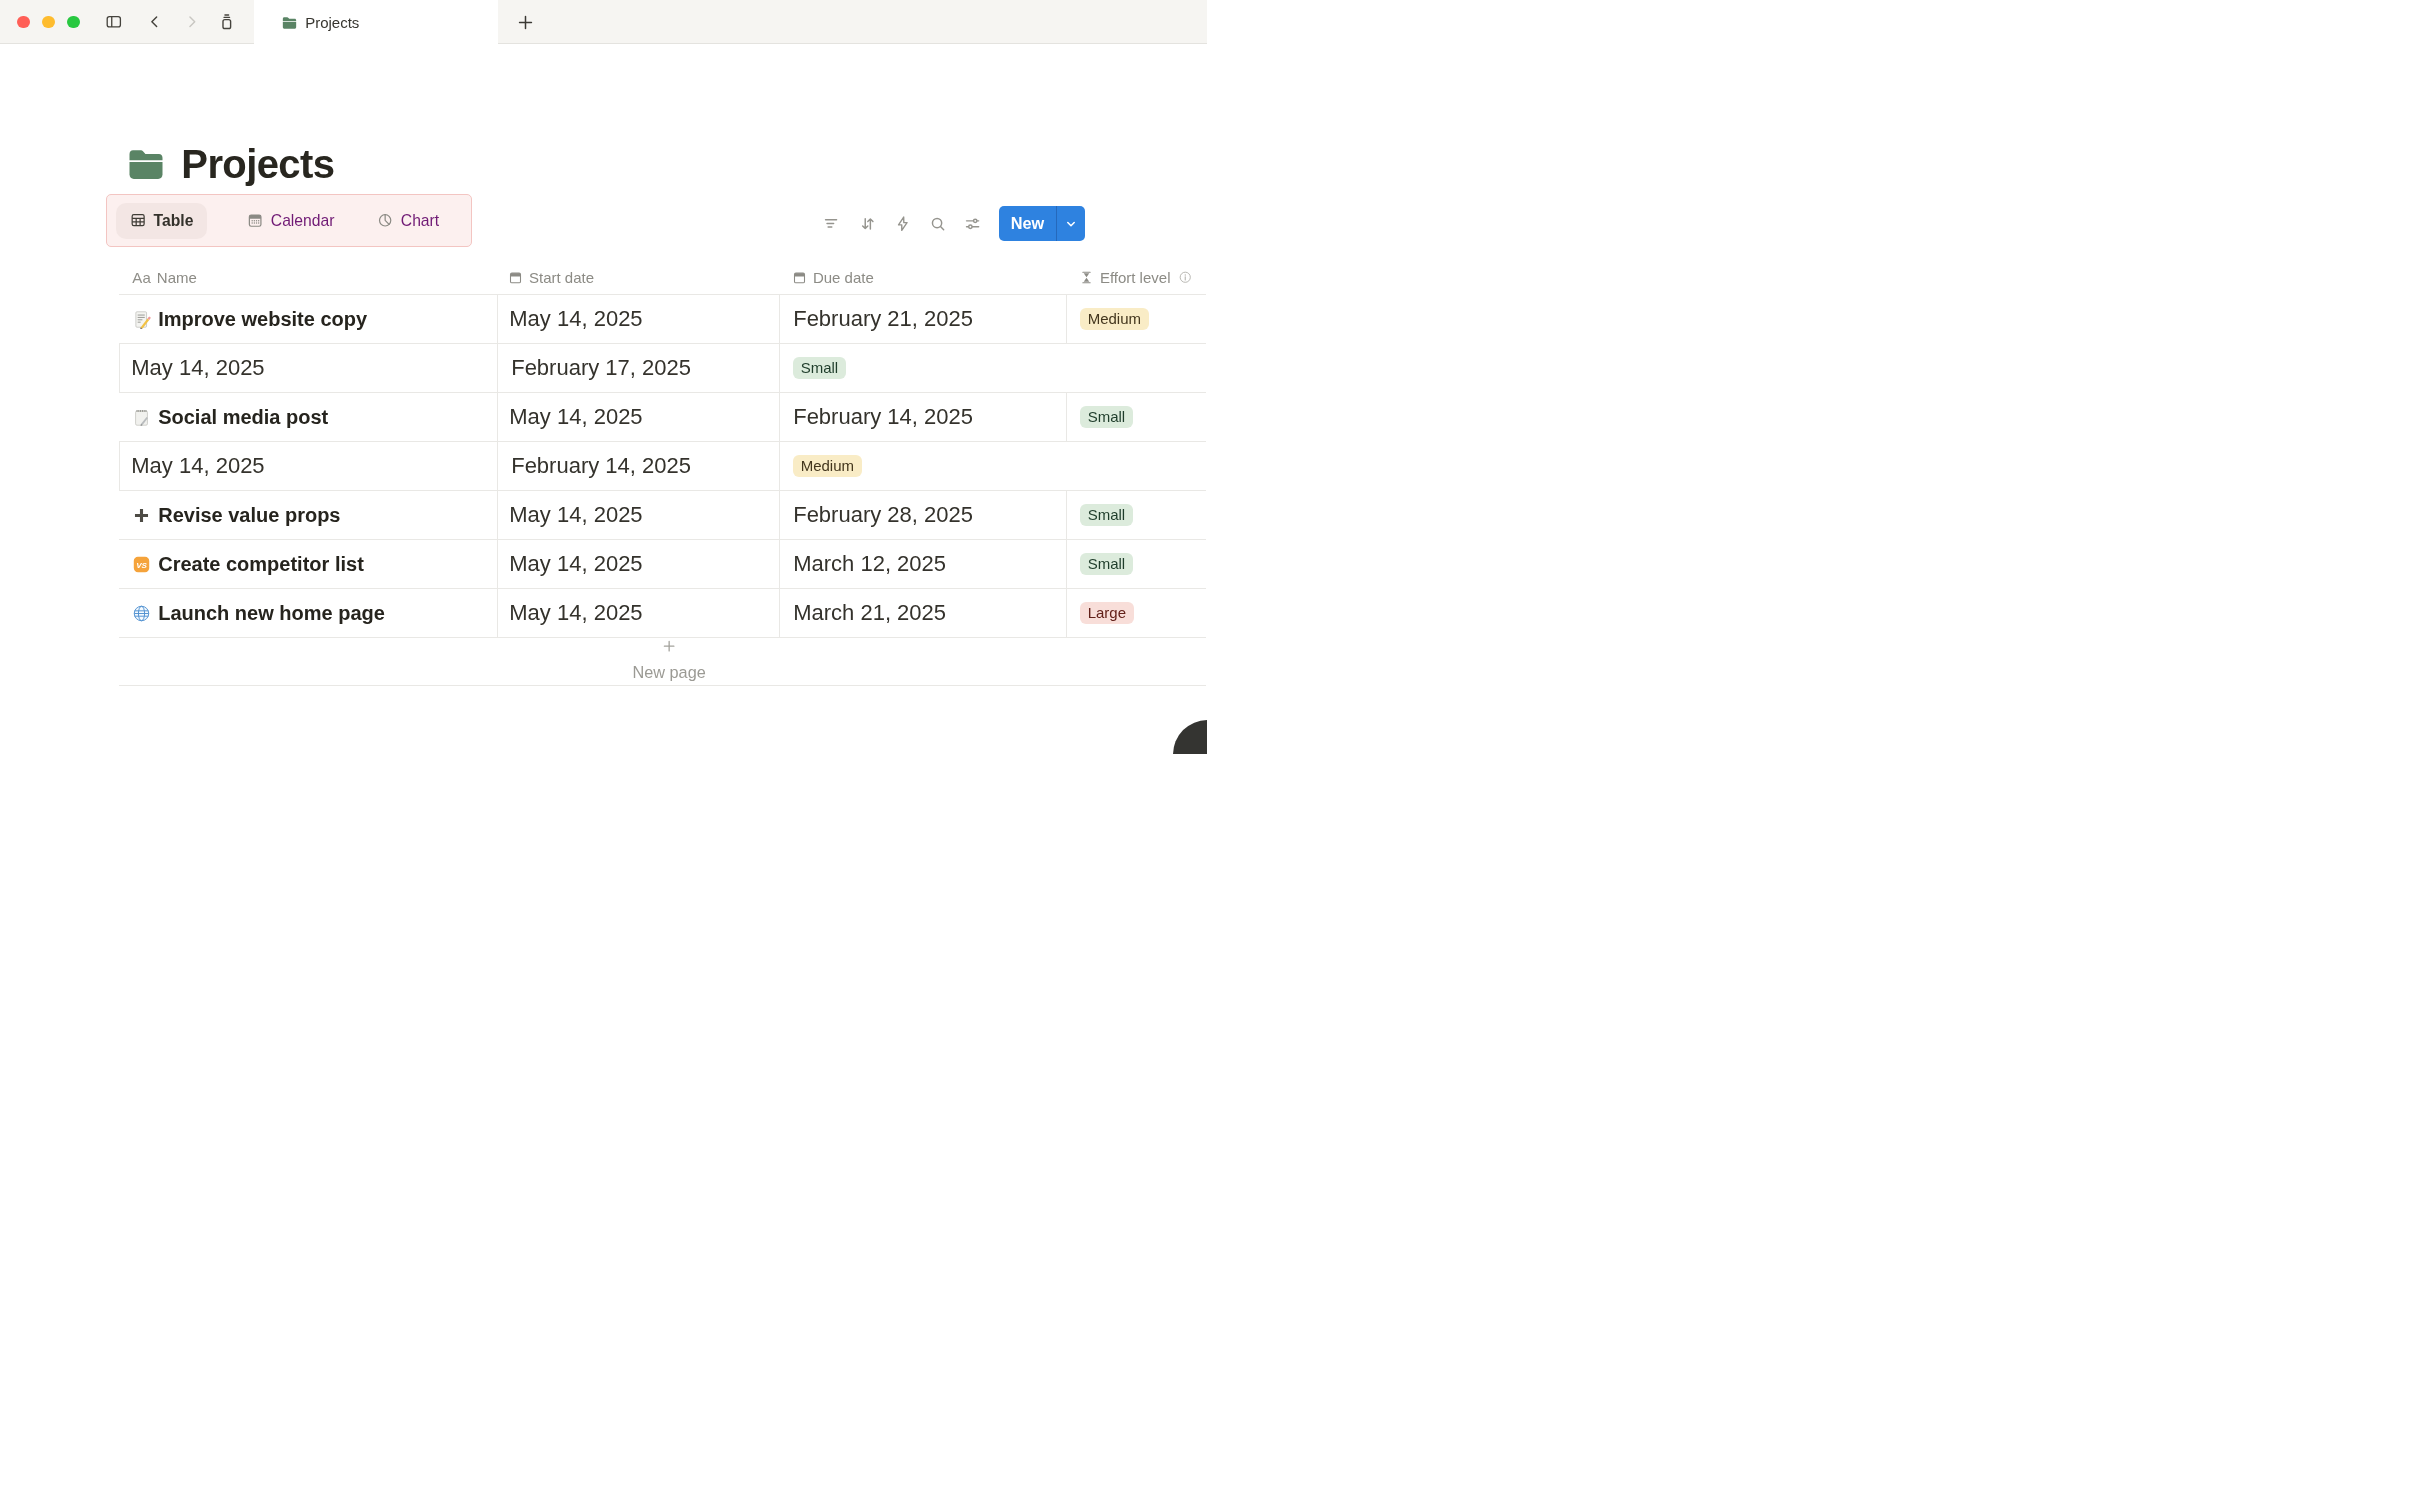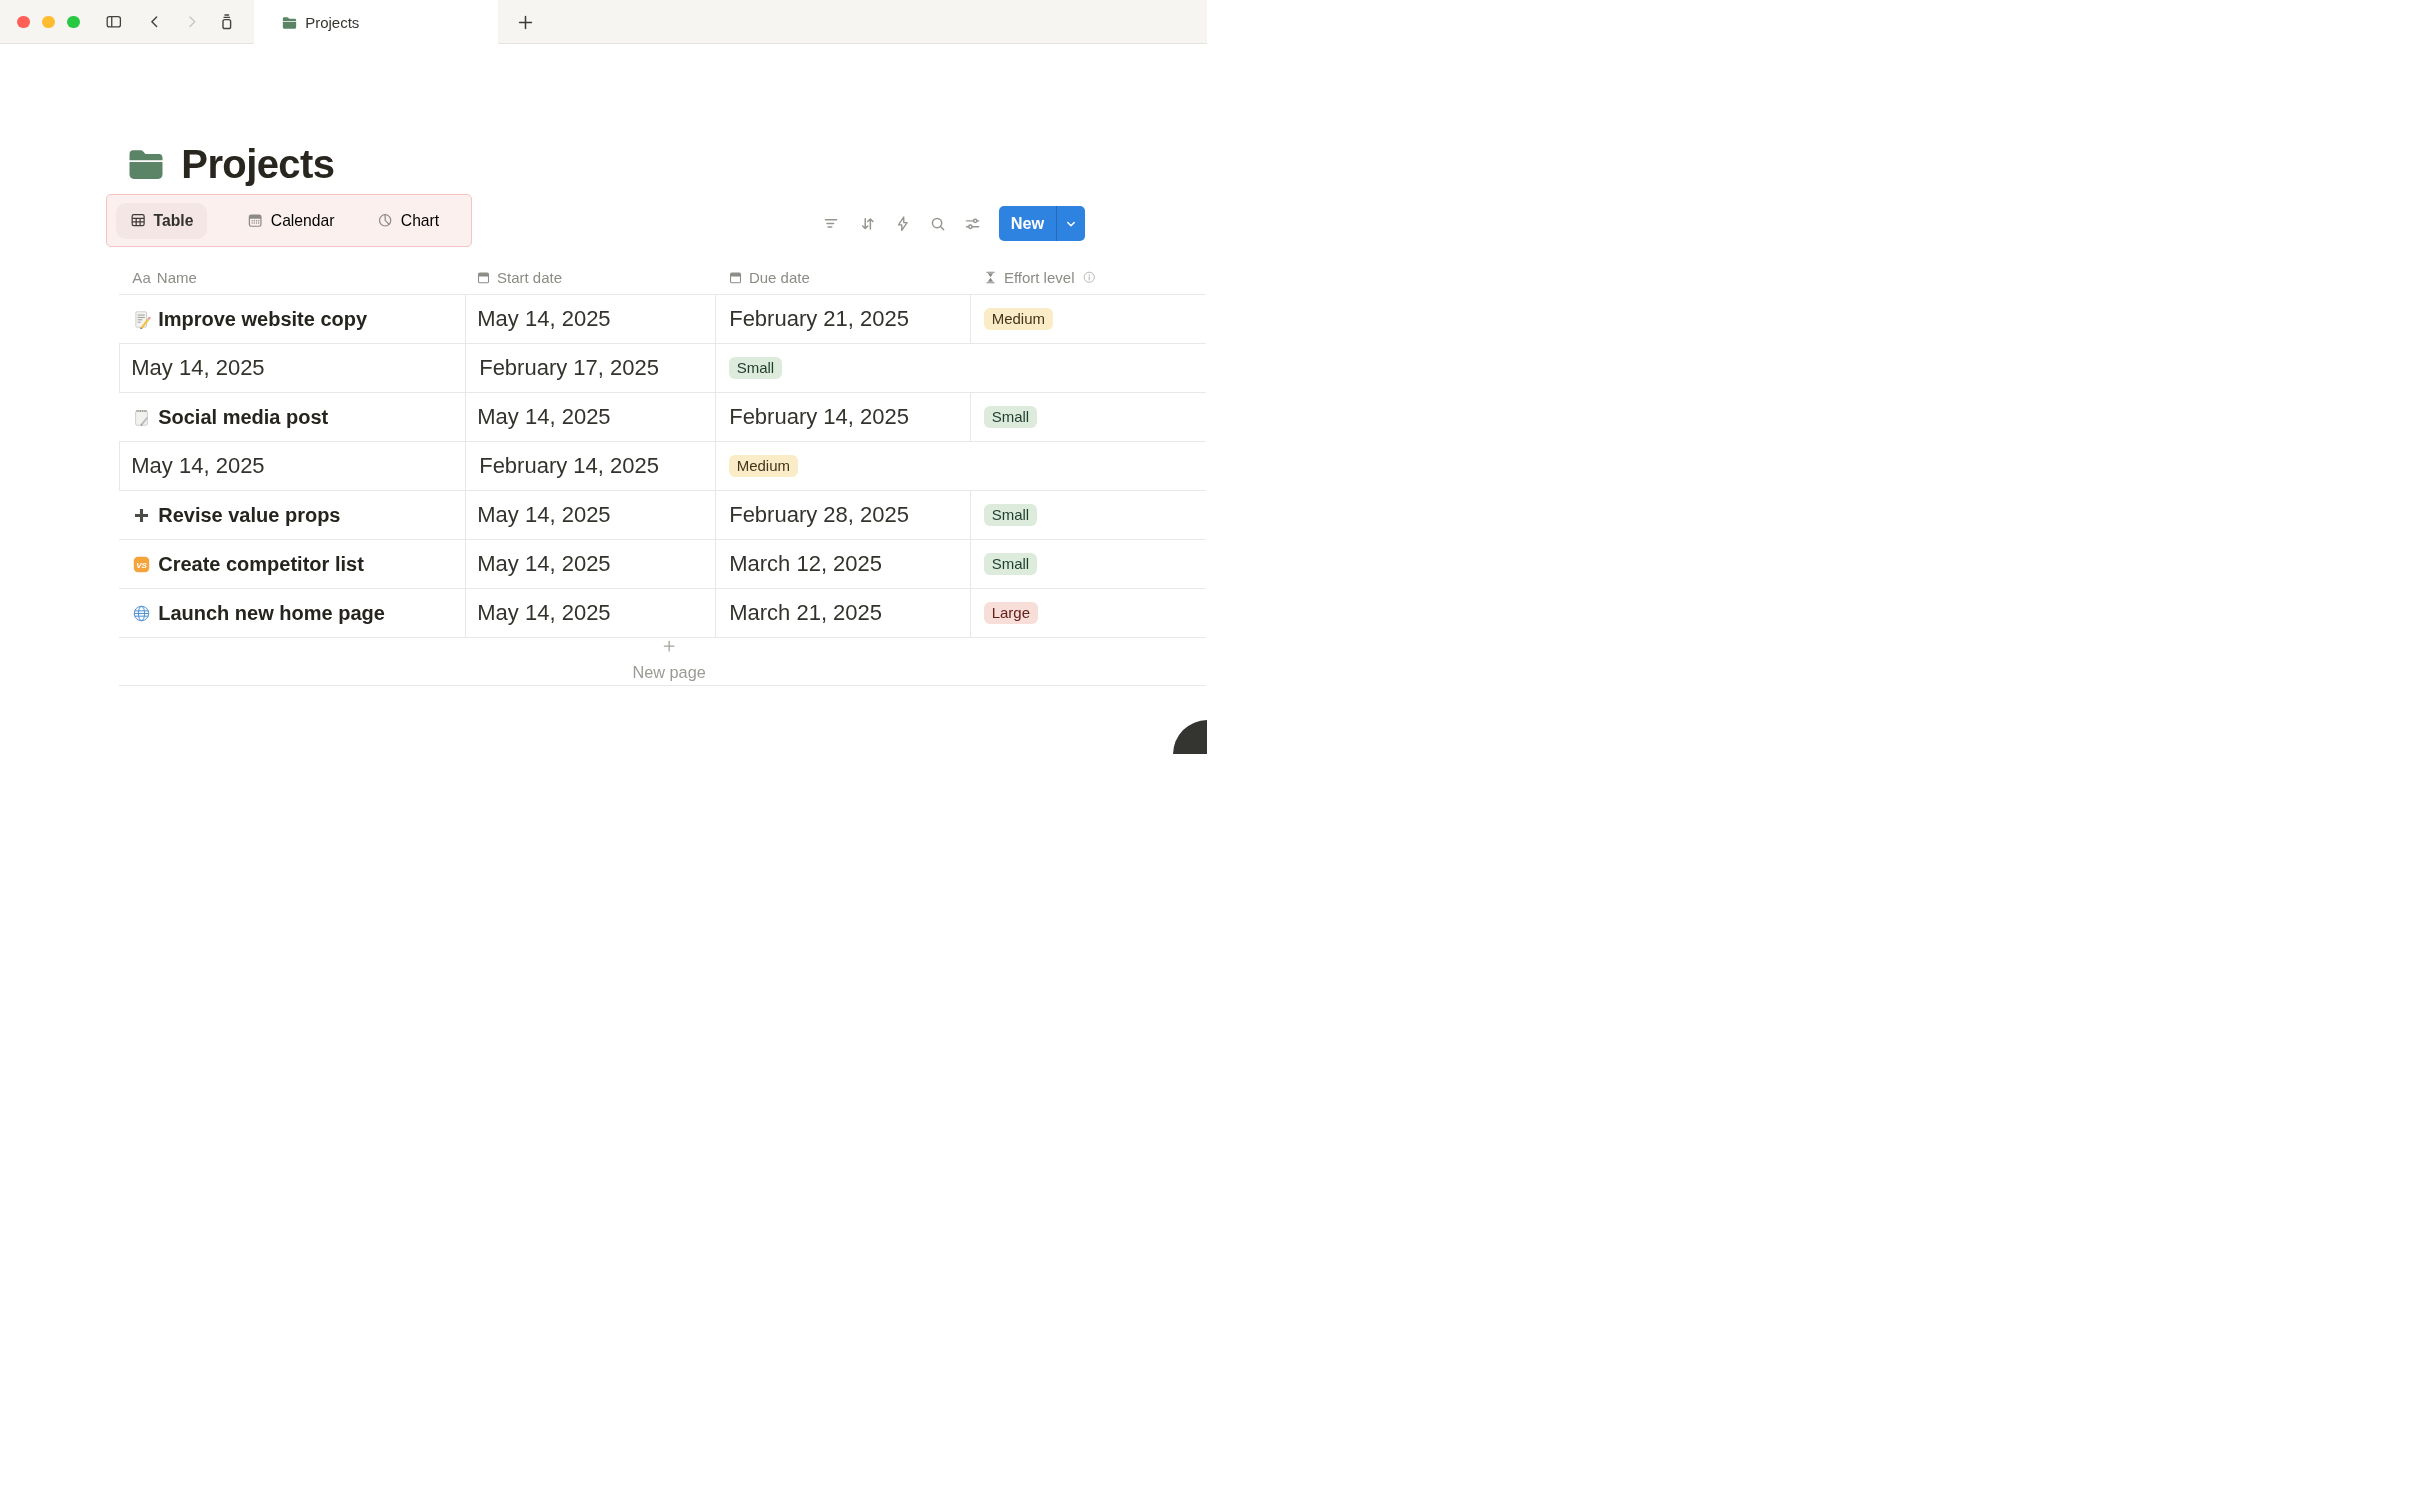--- a/index.html
+++ b/index.html
@@ -25,36 +25,36 @@
   .folder-ic { display:block; }
 
   
   .view-panel { position:absolute; left:106px; top:194px; width:366px; height:53px;
                 border-radius:5px; border:1.3px solid #f3c5c2; background:#fcf0ef;
                 display:flex; align-items:center; }
   .view-pill { margin-left:8.8px; height:36px; border-radius:10px; display:flex; align-items:center;
                padding:0 14px; gap:7.5px; background:#f3e6e4; }
   .view-pill .vlabel { font-size:15.7px; font-weight:600; color:#33312b; }
   .view-item { display:flex; align-items:center; gap:7.5px; position:absolute; }
-  .view-item .vlabel { font-size:15.7px; font-weight:500; color:#000000; }
+  .view-item .vlabel { font-size:15.7px; font-weight:500; color:#701a75; }
   .view-item.cal { left:140px; }
   .view-item.cha { left:270px; }
 
   
   .tool-ic { position:absolute; top:215px; width:17.6px; height:17.6px; }
   .new-btn { position:absolute; left:999px; top:206px; width:86px; height:35px; border-radius:5px;
              background:#2e82e0; display:flex; color:#fff; cursor:pointer; }
   .new-btn .new-main { width:57px; display:flex; align-items:center; justify-content:center;
                        font-size:16.3px; font-weight:600; }
   .new-btn .new-drop { flex:1; display:flex; align-items:center; justify-content:center;
                        border-left:0.6px solid rgba(20,60,120,0.35); }
 
   
   .table { position:absolute; left:119px; top:260px; width:1087px; }
-  .trow { display:grid; grid-template-columns:346px 250px 255px 236px; }
+  .trow { display:grid; grid-template-columns:346px 250px 255px 236px;gap:32px; }
   .thead { height:35px; border-bottom:0.6px solid #e9e8e5; }
   .tdata { height:49px; border-bottom:0.6px solid #e9e8e5; }
   .cell { display:flex; align-items:center; overflow:hidden; white-space:nowrap; }
   .c1 { padding-left:13.2px; gap:7px; }
   .c2 { padding-left:11.3px; }
   .c3 { padding-left:13.2px; }
   .c4 { padding-left:13.2px; }
   .tdata .c2, .tdata .c3, .tdata .c4 { border-left:0.6px solid #e9e8e5; }
   .hcell { gap:5.7px; font-size:15px; color:#8c8b85; font-weight:400; }
   .hcell .aa { font-size:15px; color:#908f89; letter-spacing:0.3px; }

